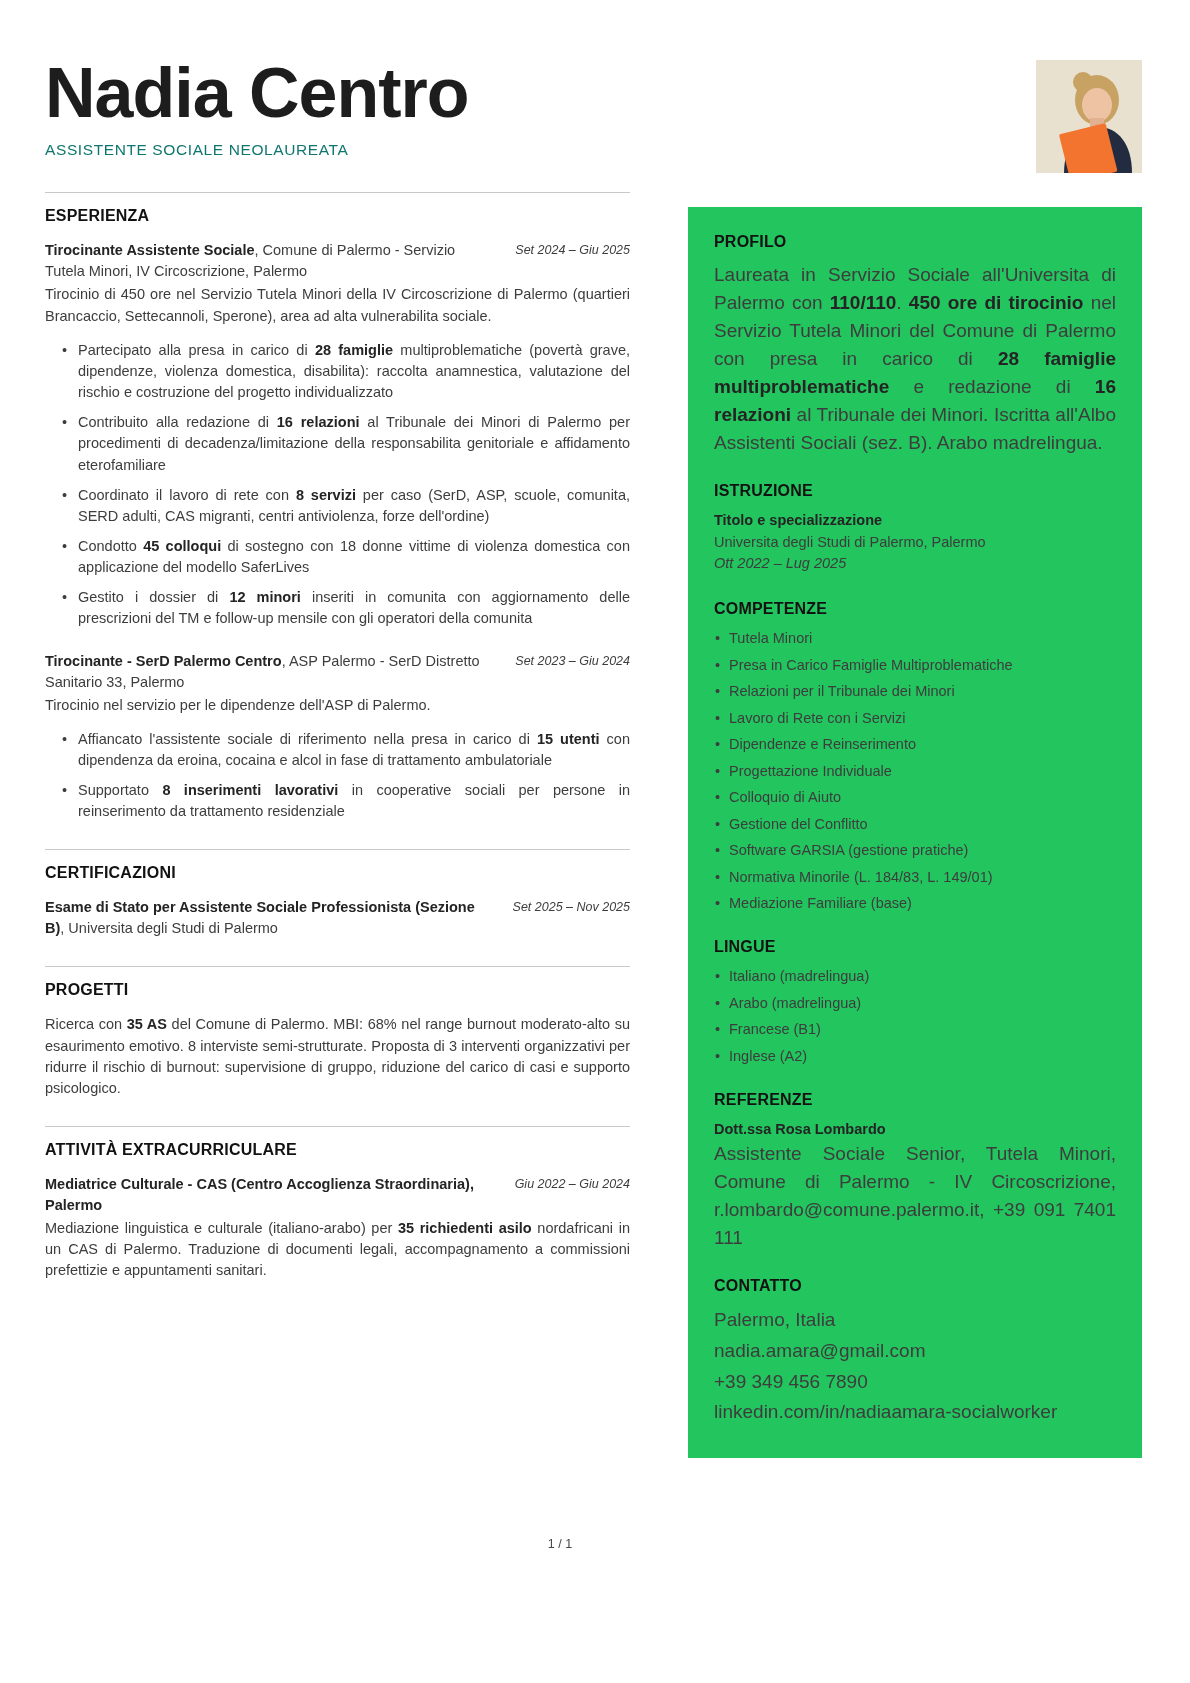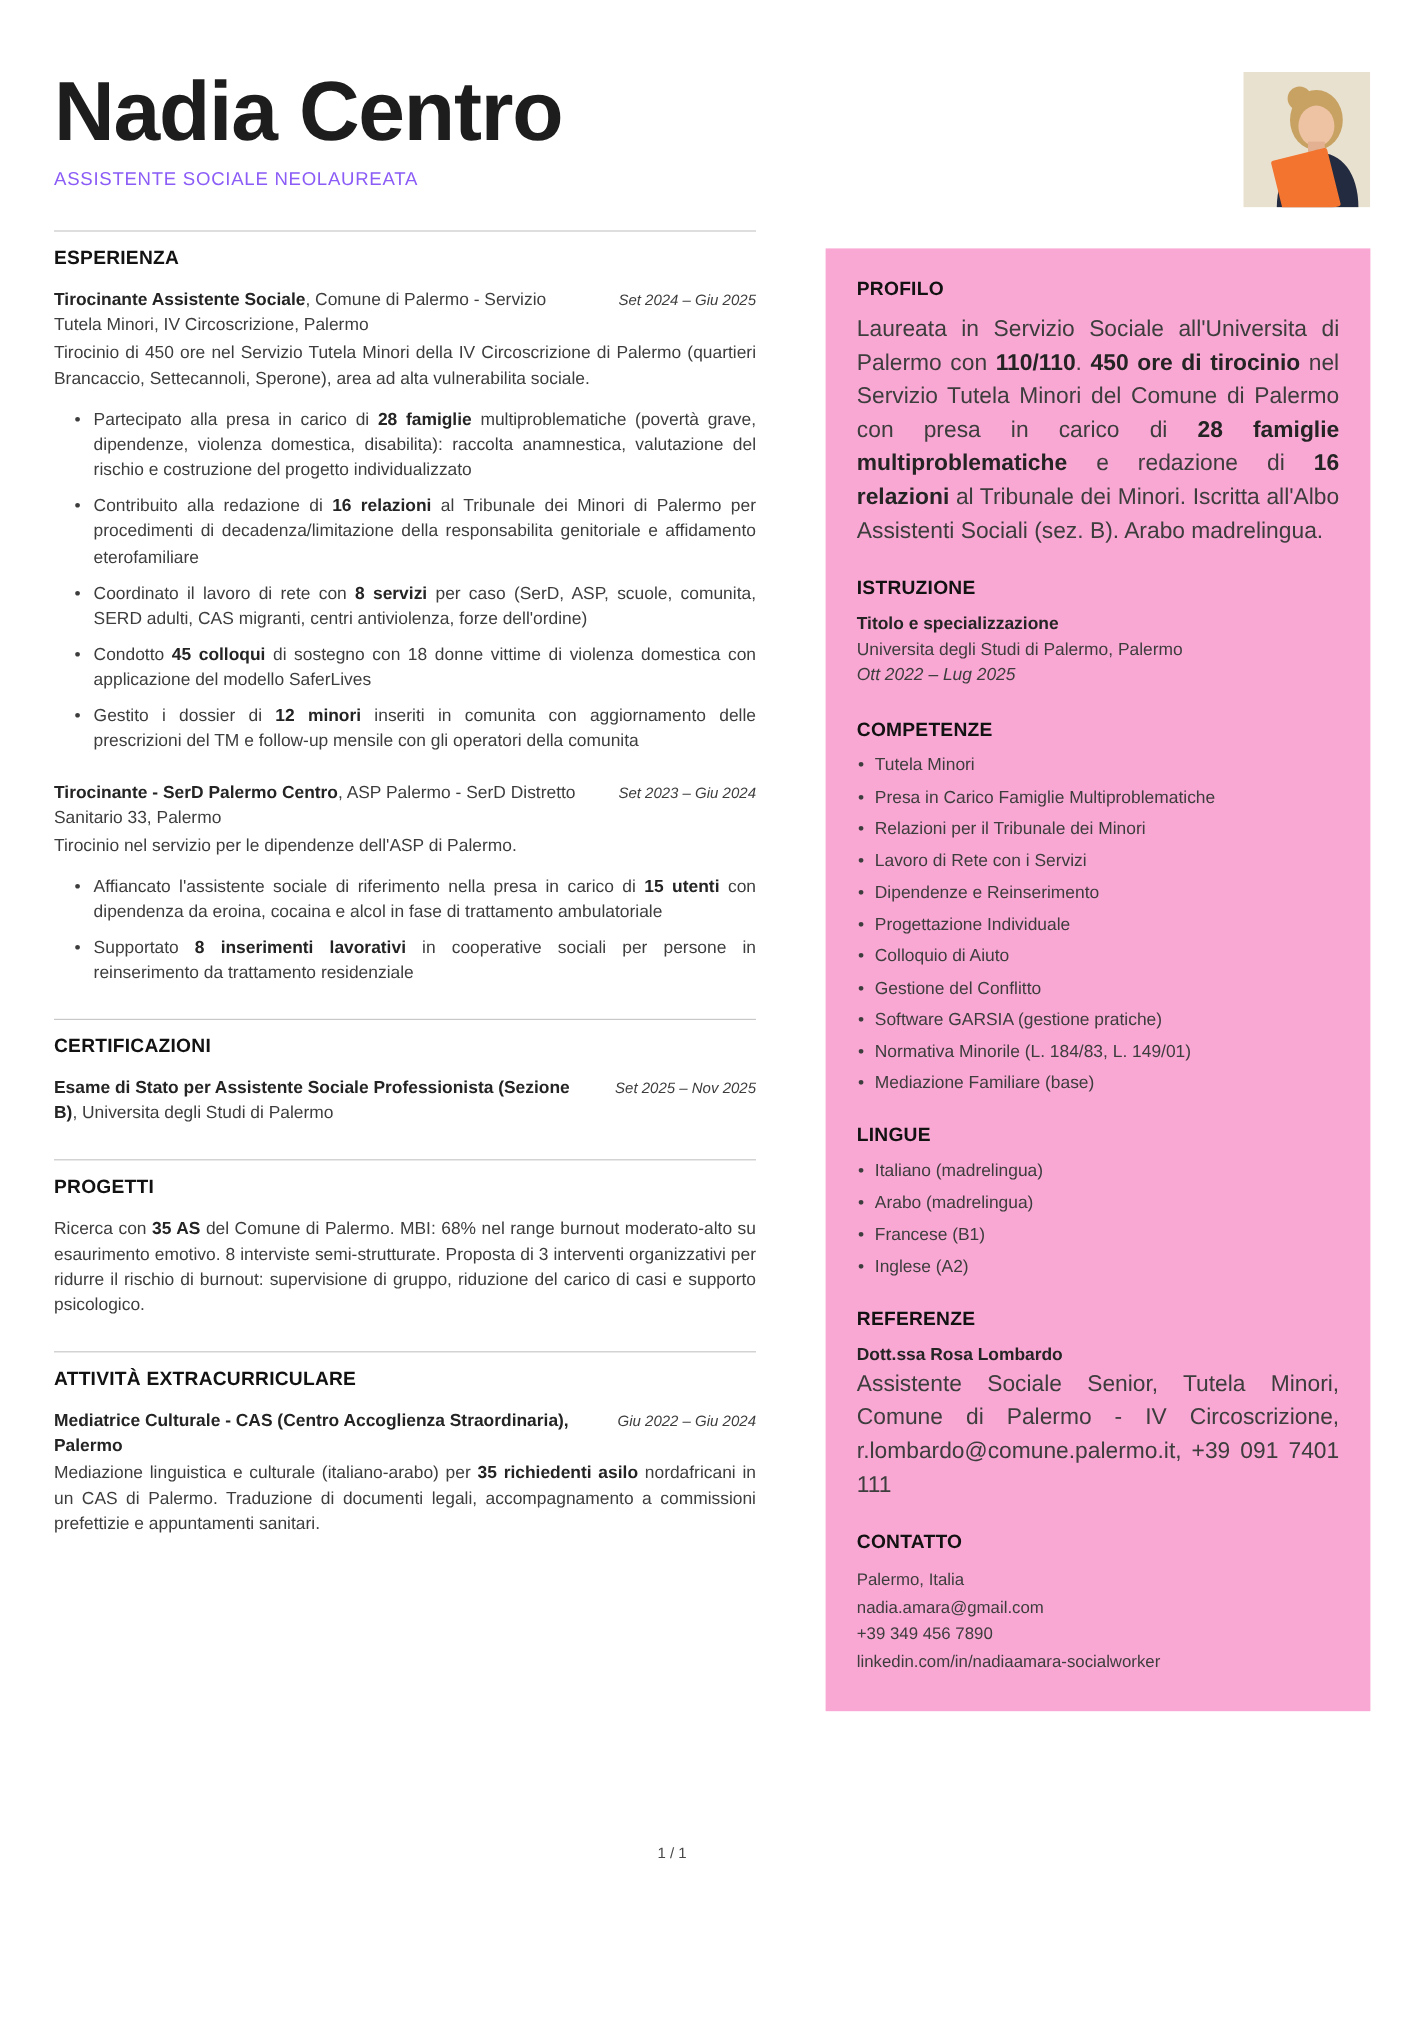--- a/index.html
+++ b/index.html
@@ -5,26 +5,26 @@
   * { margin:0; padding:0; box-sizing:border-box; }
   html,body { background:#ffffff; }
   .page {
     width:1190px; height:1683px; margin:0 auto; position:relative;
     background:#ffffff; font-family:"Liberation Sans", sans-serif;
     color:#3d3d3d; overflow:hidden;
   }
   
   .header { padding:58px 48px 0 45px; }
   .name { font-size:70px; font-weight:700; color:#1d1d1d; line-height:1.02; letter-spacing:-1px; }
-  .subtitle { font-size:15.5px; color:#8b5cf6; letter-spacing:.6px; margin-top:12px; }
+  .subtitle { font-size:15.5px; color:#0f766e; letter-spacing:.6px; margin-top:12px; }
   .photo { position:absolute; top:60px; right:48px; width:106px; height:113px; overflow:hidden; }
   
   .columns { display:flex; align-items:flex-start; padding:0 48px 0 45px; margin-top:33px; }
   .left { flex:0 0 585px; width:585px; }
-  .sidebar { flex:1; margin-left:58px; margin-top:15px; background:#f9a8d4; padding:26px 26px 30px; }
+  .sidebar { flex:1; margin-left:58px; margin-top:15px; background:#22c55e; padding:26px 26px 30px; }
   
   .rule { border-top:1px solid #c9c9c9; margin-bottom:14px; }
   h2 { font-size:16px; font-weight:700; color:#121212; letter-spacing:.2px; margin-bottom:15px; }
   .sec { margin-bottom:27px; }
   .entry { margin-bottom:21px; }
   .entry-head { display:flex; justify-content:space-between; gap:4px; }
   .entry-title { font-size:14.5px; line-height:1.45; max-width:445px; }
   .entry-date, .date-italic { font-size:12.5px; font-style:italic; color:#3d3d3d; white-space:nowrap; padding-top:3px; }
   .body-text { font-size:14.5px; line-height:1.46; text-align:justify; margin-top:2px; }
   .bullets { list-style:none; margin-top:13px; }
@@ -37,21 +37,21 @@
   .side-sec:last-child { margin-bottom:0; }
   .sidebar h2 { margin-bottom:10px; }
   .side-text { font-size:19px; line-height:1.47; text-align:justify; }
   .side-line { font-size:14.5px; line-height:1.5; }
   .side-bold { font-weight:700; color:#242424; font-size:14.5px; line-height:1.5; }
   .side-italic { font-size:14.5px; font-style:italic; line-height:1.5; }
   .side-list { list-style:none; margin-top:2px; }
   .side-list li { position:relative; padding-left:15px; margin-bottom:6.5px; font-size:14.5px; line-height:1.38; }
   .side-list li::before { content:"\2022"; position:absolute; left:1px; top:0; }
   .plain-list { list-style:none; }
-  .plain-list li { font-size:14px; line-height:1.62; }
+  .plain-list li { font-size:19px; line-height:1.62; }
   
   .page-number { position:absolute; left:0; right:70px; bottom:132px; text-align:center;
                  font-size:12.5px; color:#474747; }
 </style>
 </head>
 <body>
 
 <div class="page">
 
   <div class="header">

